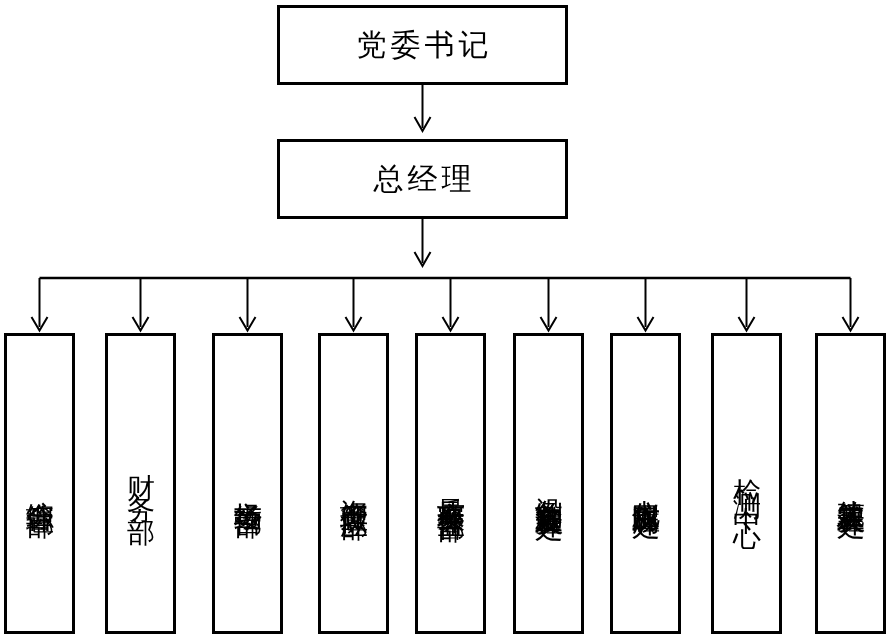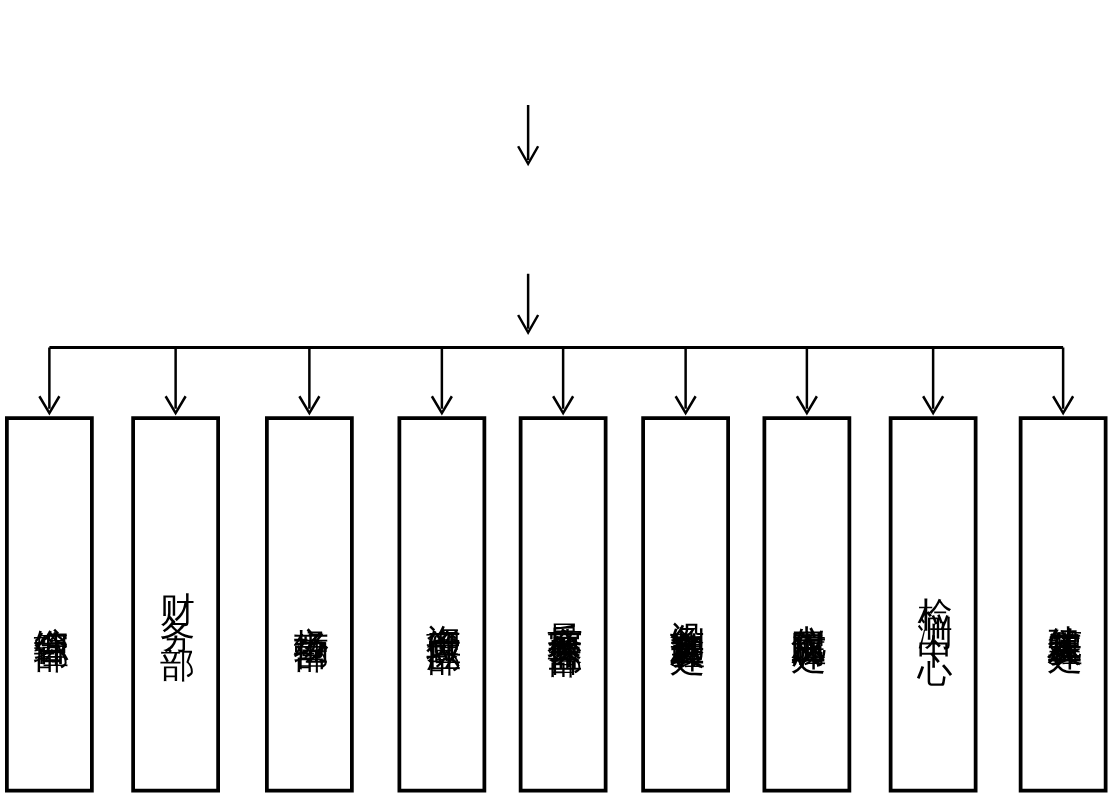--- a/index.html
+++ b/index.html
@@ -136,21 +136,27 @@
     <g>
       <line x1="746.5" y1="278" x2="746.5" y2="327"></line>
       <path d="M738.5 317 L746.5 330.5 L754.5 317"></path>
     </g>
     <g>
       <line x1="850.5" y1="278" x2="850.5" y2="327"></line>
       <path d="M842.5 317 L850.5 330.5 L858.5 317"></path>
     </g>
   </svg>
 
+  <div class="hbox root-node">
+    <span>党委书记</span>
+  </div>
 
+  <div class="hbox manager-node">
+    <span>总经理</span>
+  </div>
 
   <div class="vbox d0">
     <span class="vtext">综合管理部</span>
   </div>
   <div class="vbox d1 spaced-lg">
     <span class="vtext">财务部</span>
   </div>
   <div class="vbox d2">
     <span class="vtext">市场经营部</span>
   </div>

